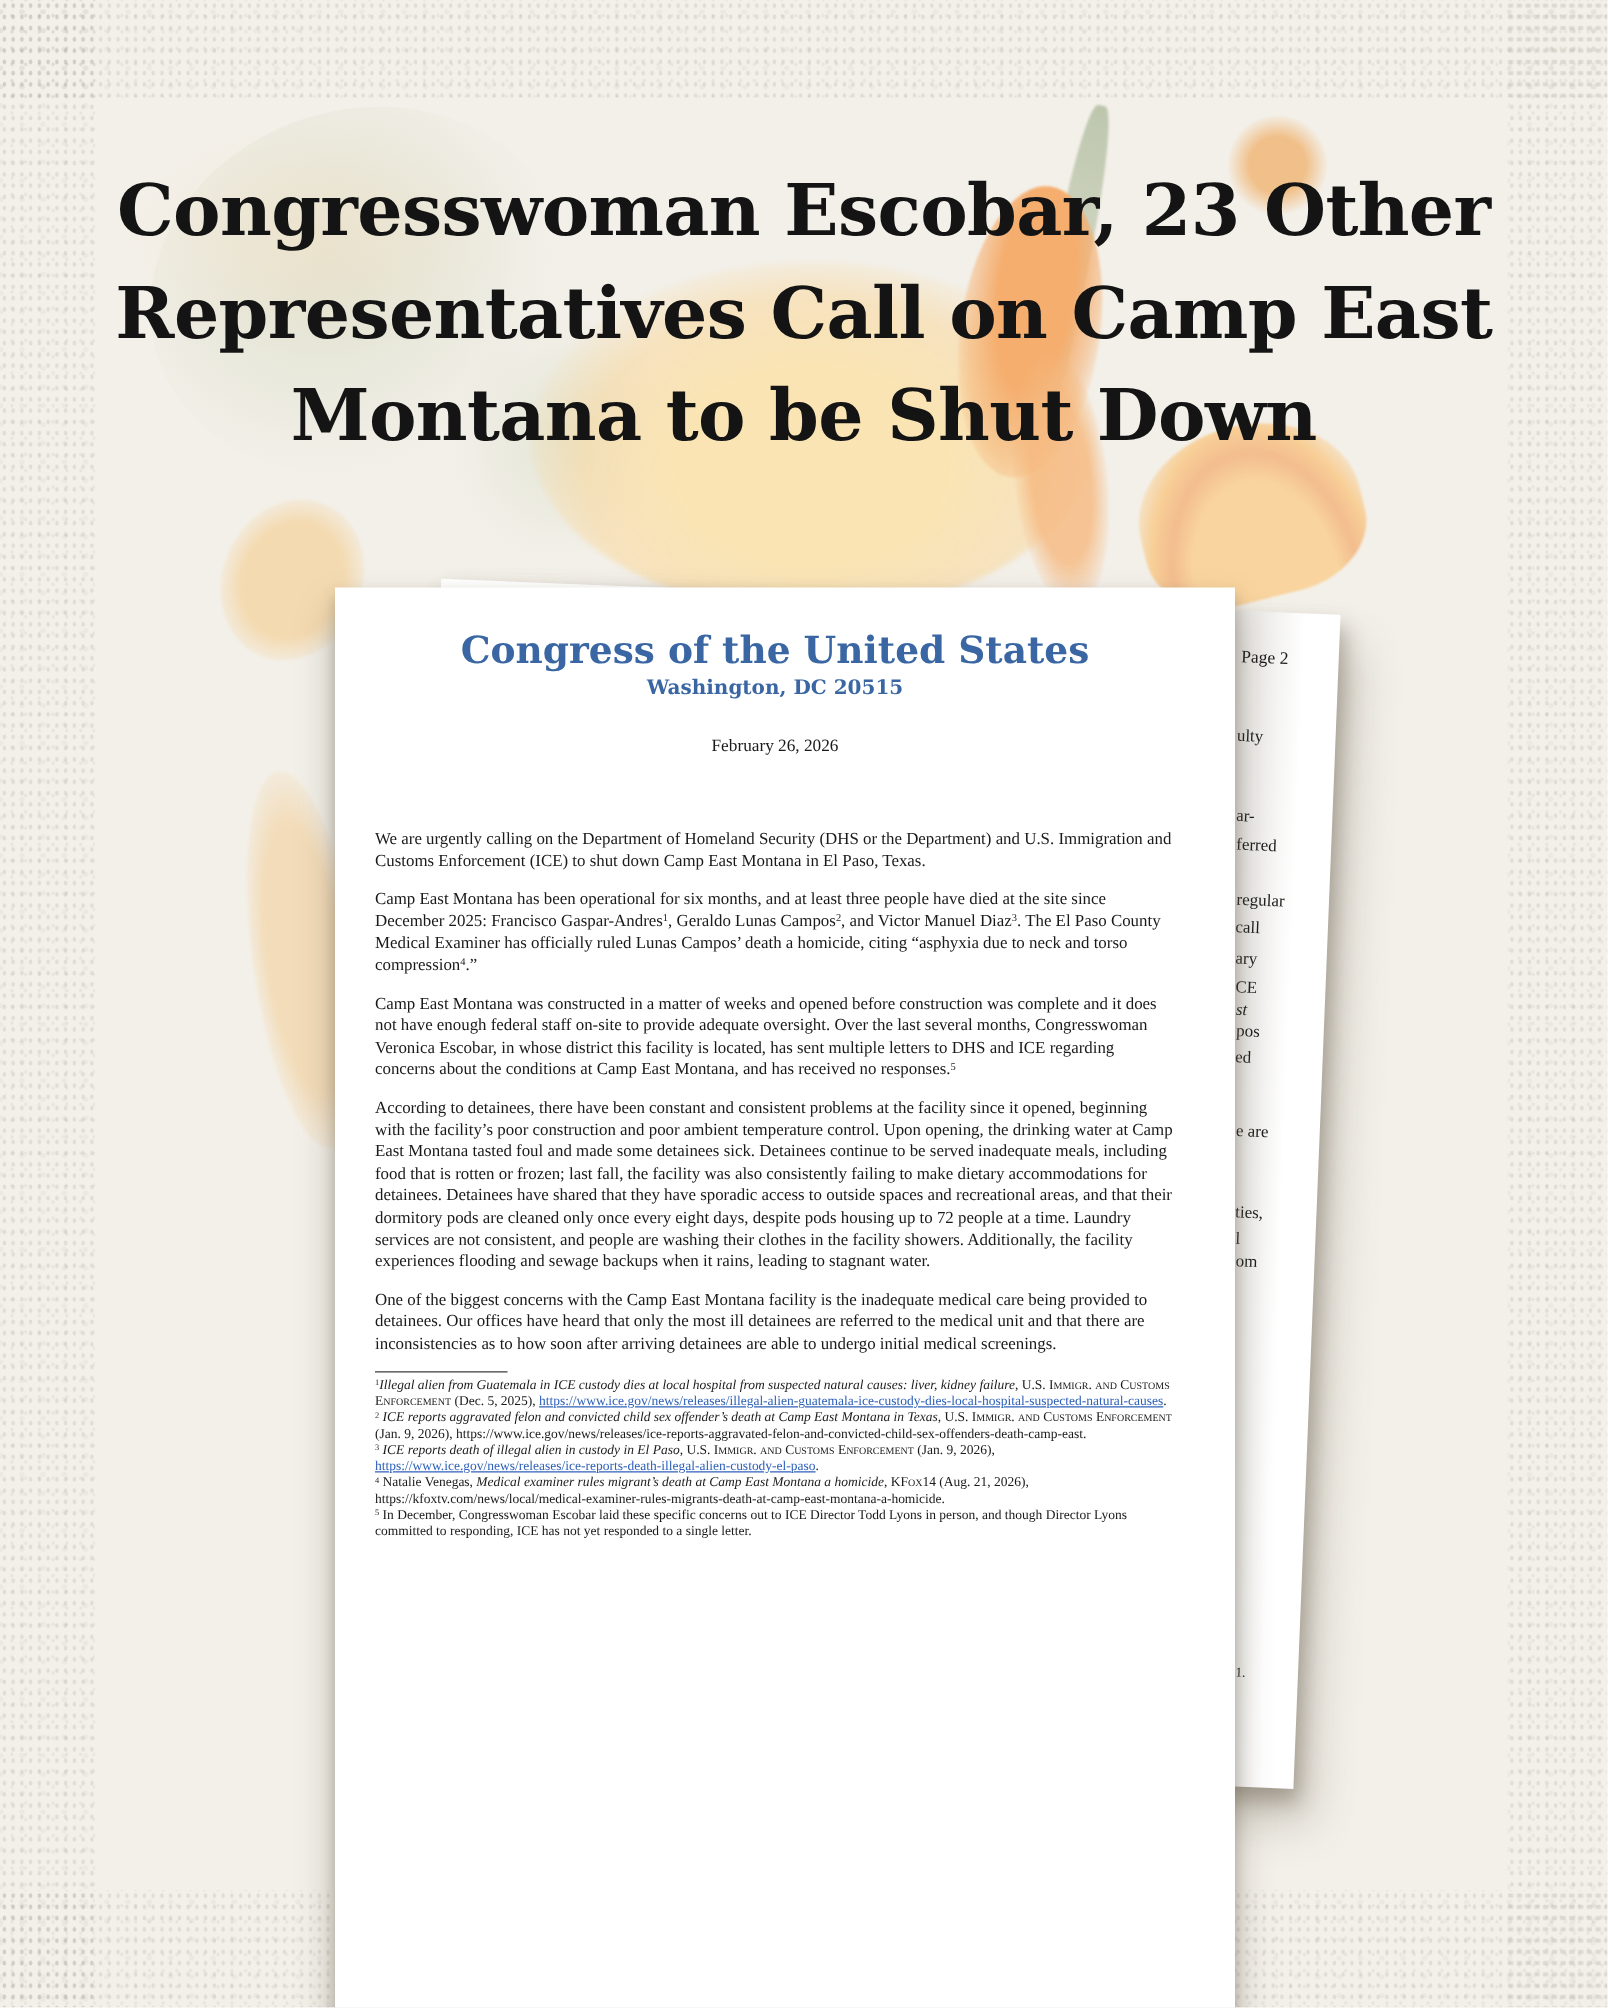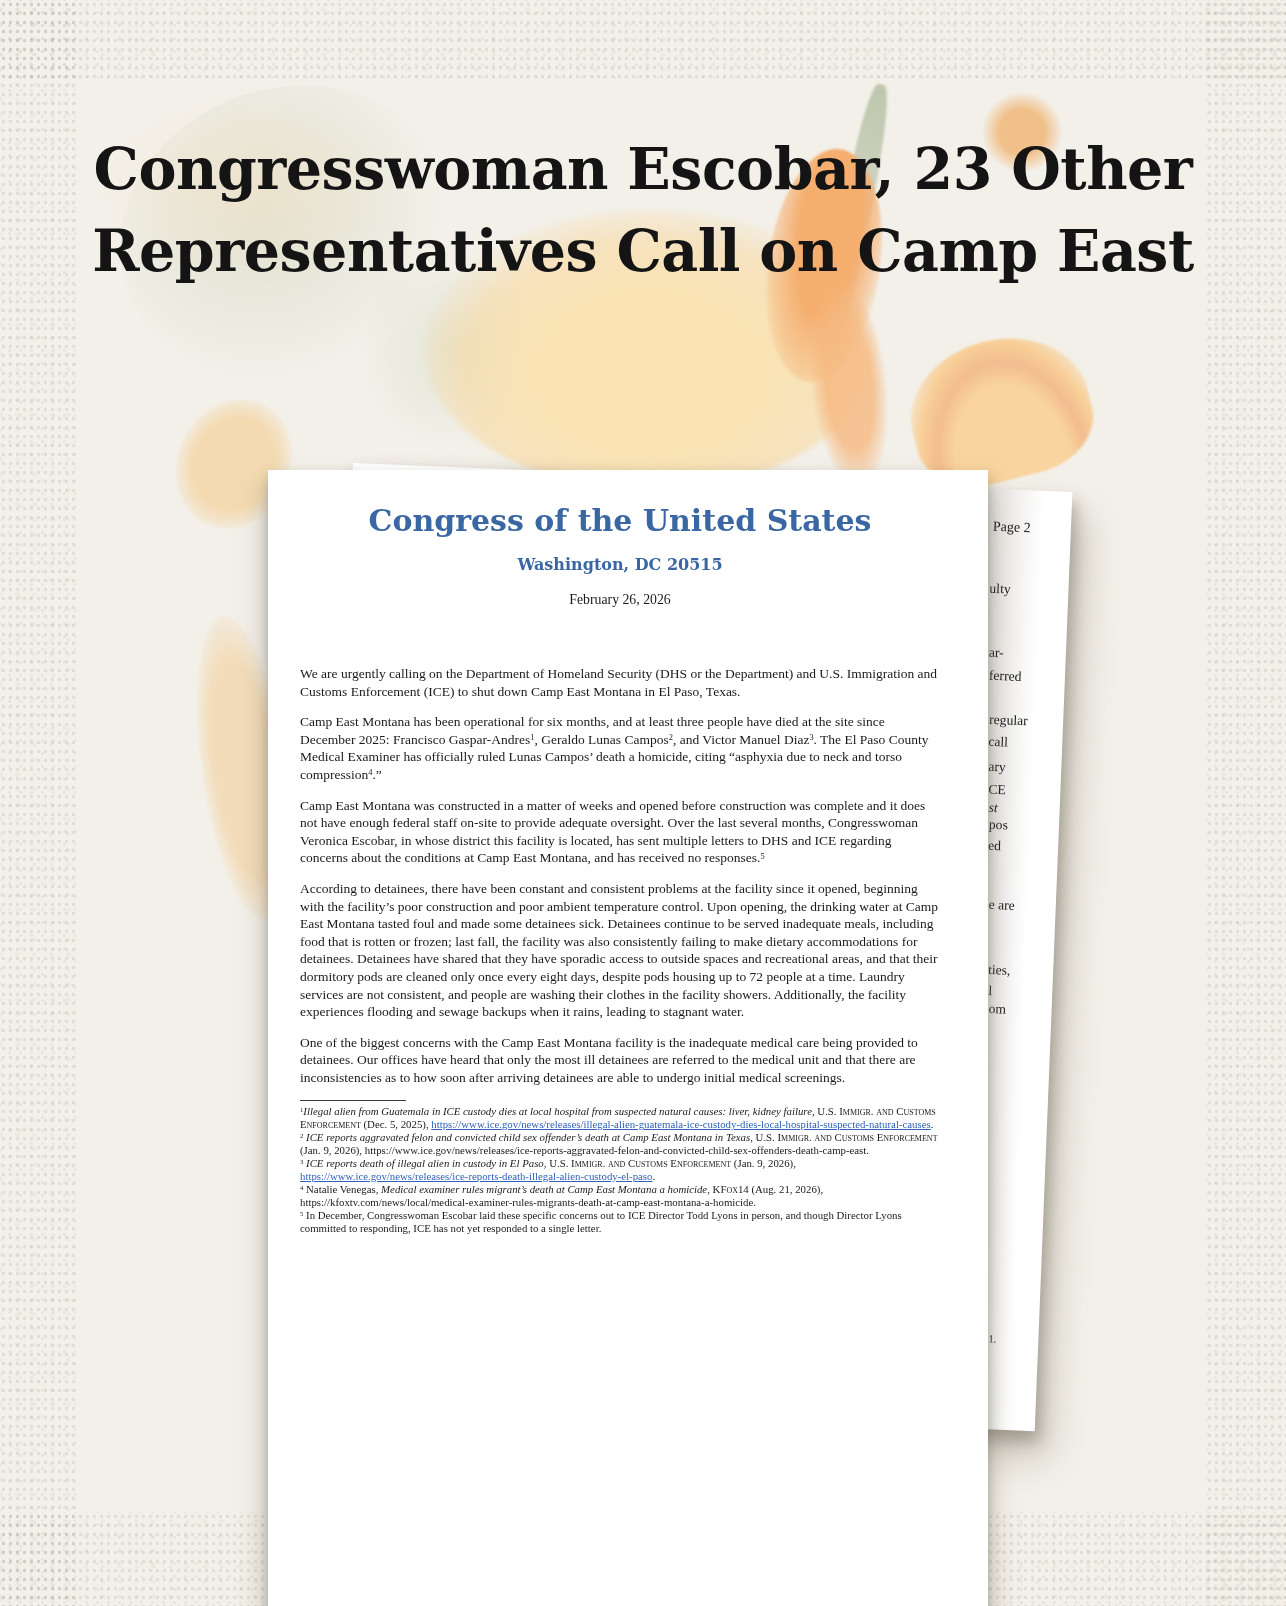--- a/index.html
+++ b/index.html
@@ -66,23 +66,23 @@
   .p2frag.small{font-size:10.8px;}
   .p2label{position:absolute;font-size:14px;color:#1a1a1a;}
 
   .page1{z-index:6;left:268px;top:470px;width:720px;height:1167px;box-sizing:border-box;
     padding:0 48px 0 32px;
     box-shadow:0 6px 10px rgba(108,98,82,.35), 0 18px 28px rgba(108,98,82,.4);}
 
   
   .lh-org{margin-top:34px;text-align:center;font-family:"DejaVu Serif",serif;font-weight:700;
     font-size:30px;line-height:34px;color:#3a67a3;}
-  .lh-city{margin-top:17px;text-align:center;font-family:"DejaVu Serif",serif;font-weight:700;
+  .lh-city{margin-top:2px;text-align:center;font-family:"DejaVu Serif",serif;font-weight:700;
     font-size:16px;line-height:20px;color:#3a67a3;}
-  .date{margin-top:16px;text-align:center;font-size:13.8px;line-height:17px;}
+  .date{margin-top:28px;text-align:center;font-size:13.8px;line-height:17px;}
   .recipients{margin-top:44px;display:flex;font-size:13.8px;line-height:18px;}
   .recipients .col{width:312px;flex:none;}
   .recipients .col.right{width:auto;}
   .salutation{margin-top:34px;font-size:13.8px;line-height:17.6px;}
   .body-p{margin:13px 0 0 0;font-size:13.5px;line-height:17.6px;}
   .sup{font-size:.62em;position:relative;top:-.45em;line-height:0;}
   .it{font-style:italic;}
   .sc{font-variant:small-caps;}
   .link{color:#2f62b8;text-decoration:underline;cursor:pointer;}
   .fn-rule{margin:14px 0 4px 0;width:106px;border:none;border-top:1.6px solid #3c3c3c;}
@@ -108,20 +108,21 @@
   <div class="art bud-small"></div>
   <div class="art fan"></div>
   <div class="art sliverA"></div>
   <div class="art sliverB"></div>
   <div class="art stem1"></div>
   <div class="art stem2"></div>
 
   <div class="headline">
     <div>Congresswoman Escobar, 23 Other</div>
     <div>Representatives Call on Camp East</div>
+    <div>Montana to be Shut Down</div>
   </div>
 
   <div class="sheet page2">
     <span class="p2label" style="left:642px;top:30px;">Page 2</span>
 
   <span class="p2frag" style="left: 641px; top: 92px;">ulty</span>
       <span class="p2frag" style="left: 643px; top: 156px;">ar-</span>
       <span class="p2frag" style="left: 644px; top: 179px;">ferred</span>
       <span class="p2frag" style="left: 646px; top: 223px;">regular</span>
       <span class="p2frag" style="left: 646px; top: 245px;">call</span>

